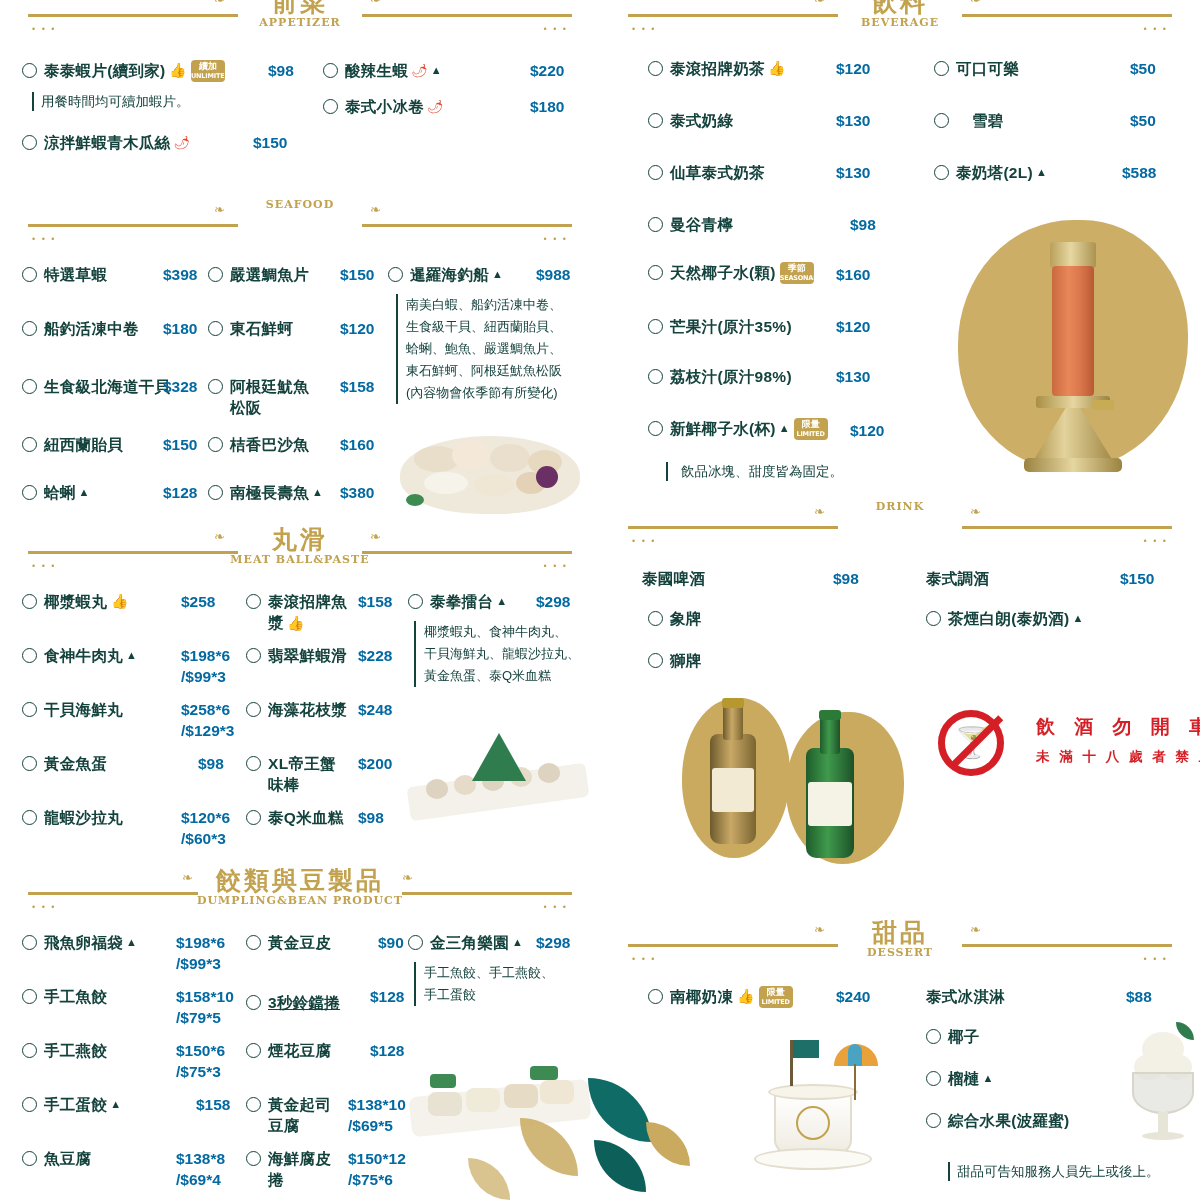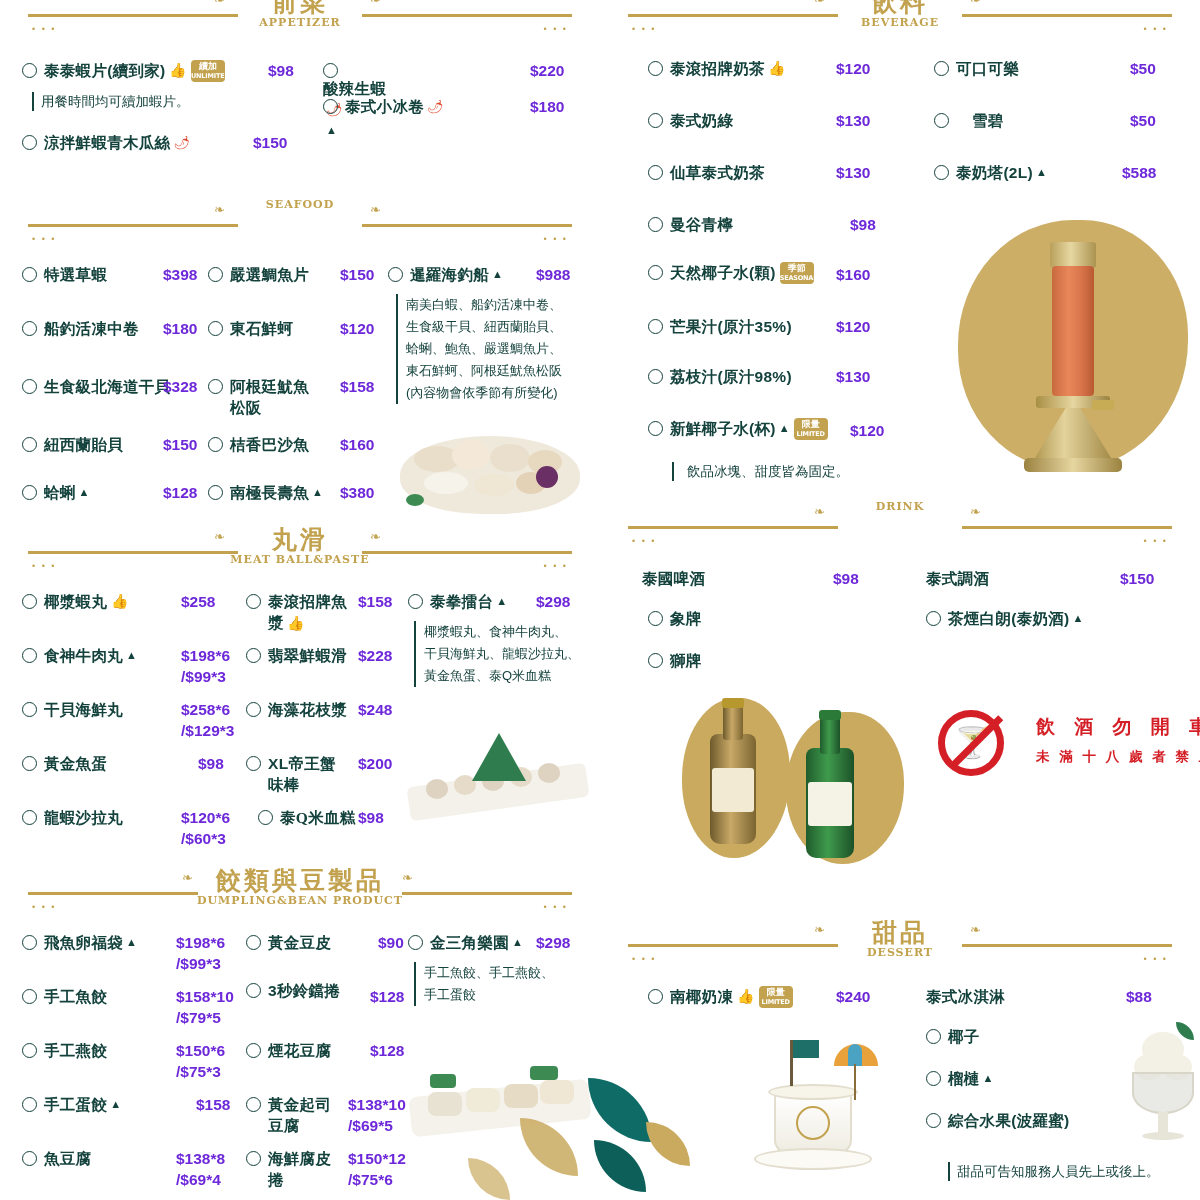--- a/index.html
+++ b/index.html
@@ -99,21 +99,21 @@
     border-radius: 50%;
     margin-right: 7px;
     margin-top: 3px;
     flex: 0 0 auto;
   }
   .nm { font-weight: bold; letter-spacing: 0.3px; }
   .price {
     position: absolute;
     font-size: 15.5px;
     font-weight: bold;
-    color: #6d28d9;
+    color: #0369a1;
     white-space: nowrap;
     line-height: 21px;
   }
   .price .l2 { display: block; }
 
   .tag-thumb { color: #1d4a45; font-size: 14px; margin-left: 4px; }
   .chili { color: #e04a2f; font-size: 13px; margin-left: 3px; }
   .tri { color: #14423d; font-size: 11px; margin-left: 3px; }
 
   .badge {
@@ -279,21 +279,21 @@
 
       <div class="note" style="left:14px; top:42px;">用餐時間均可續加蝦片。</div>
 
       <div class="item" style="left:4px; top:82px;">
         <span class="bullet"></span>
         <span class="nm">涼拌鮮蝦青木瓜絲</span>
         <span class="chili">🌶</span>
       </div>
       <div class="price" style="left:235px; top:82px;">$150</div>
 
-      <div class="item" style="left:305px; top:10px;flex-direction:column;">
+      <div class="item" style="left:305px; top:10px;">
         <span class="bullet"></span>
         <span class="nm">酸辣生蝦</span>
         <span class="chili">🌶</span>
         <span class="tri">▲</span>
       </div>
       <div class="price" style="left:512px; top:10px;">$220</div>
 
       <div class="item" style="left:305px; top:46px;">
         <span class="bullet"></span>
         <span class="nm">泰式小冰卷</span>
@@ -476,21 +476,21 @@
         <span class="nm">海藻花枝漿</span>
       </div>
       <div class="price" style="left:340px; top:112px;">$248</div>
 
       <div class="item" style="left:228px; top:166px;">
         <span class="bullet"></span>
         <span class="nm" style="white-space:normal; width:72px; display:inline-block;">XL帝王蟹味棒</span>
       </div>
       <div class="price" style="left:340px; top:166px;">$200</div>
 
-      <div class="item" style="left:240px; top:220px;font-family:Liberation Serif, serif;">
+      <div class="item" style="left:228px; top:220px;">
         <span class="bullet"></span>
         <span class="nm">泰Q米血糕</span>
       </div>
       <div class="price" style="left:340px; top:220px;">$98</div>
 
       <div class="item" style="left:390px; top:4px;">
         <span class="bullet"></span>
         <span class="nm">泰拳擂台</span>
         <span class="tri">▲</span>
       </div>
@@ -567,21 +567,21 @@
         <span>$138*8</span>
         <span class="l2">/$69*4</span>
       </div>
 
       <div class="item" style="left:228px; top:4px;">
         <span class="bullet"></span>
         <span class="nm">黃金豆皮</span>
       </div>
       <div class="price" style="left:360px; top:4px;">$90</div>
 
-      <div class="item" style="left:228px; top:52px;">
+      <div class="item" style="left:228px; top:64px;text-decoration:underline;">
         <span class="bullet"></span>
         <span class="nm">3秒鈴鐺捲</span>
       </div>
       <div class="price" style="left:352px; top:58px;">$128</div>
 
       <div class="item" style="left:228px; top:112px;">
         <span class="bullet"></span>
         <span class="nm">煙花豆腐</span>
       </div>
       <div class="price" style="left:352px; top:112px;">$128</div>
@@ -695,21 +695,21 @@
         <span class="bullet"></span>
         <span class="nm">新鮮椰子水(杯)</span>
         <span class="tri">▲</span>
         <span class="badge">
           <span class="b1">限量</span>
           <span class="b2">LIMITED</span>
         </span>
       </div>
       <div class="price" style="left:232px; top:370px;">$120</div>
 
-      <div class="note" style="left:54px; top:412px;padding-left:13px;">飲品冰塊、甜度皆為固定。</div>
+      <div class="note" style="left:48px; top:412px;padding-left:13px;">飲品冰塊、甜度皆為固定。</div>
 
       <div class="item" style="left:316px; top:8px;">
         <span class="bullet"></span>
         <span class="nm">可口可樂</span>
       </div>
       <div class="price" style="left:512px; top:8px;">$50</div>
 
       <div class="item" style="left:316px; top:60px;gap:16px;">
         <span class="bullet"></span>
         <span class="nm">雪碧</span>

